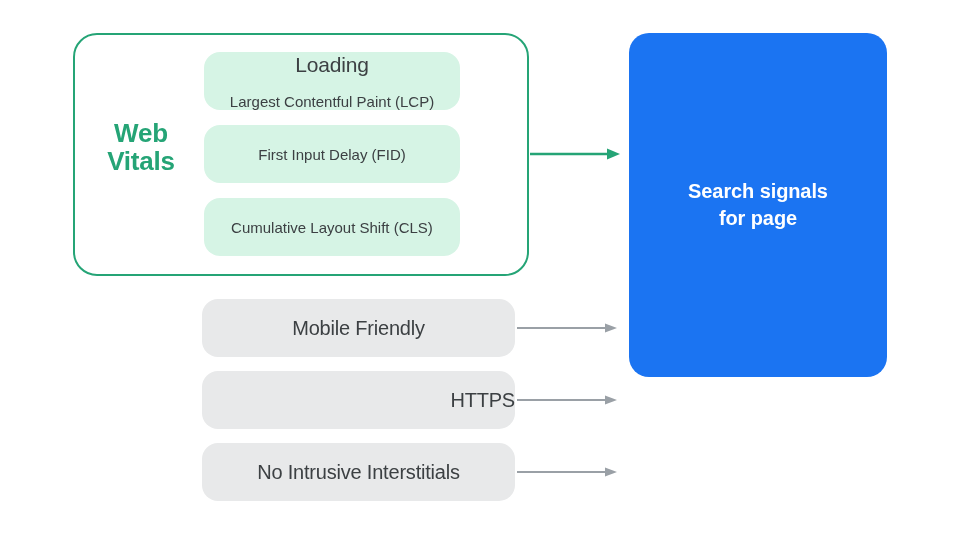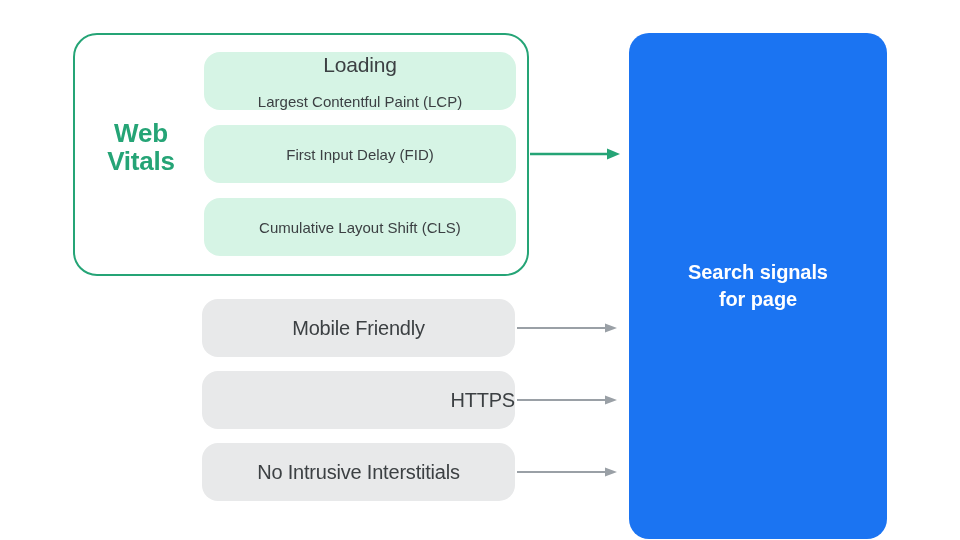--- a/index.html
+++ b/index.html
@@ -38,21 +38,21 @@
     font-size: 26px;
     line-height: 28px;
     font-weight: 700;
     letter-spacing: -0.2px;
   }
   .cwv-label span { display: block; }
 
   .card {
     position: absolute;
     left: 129px;
-    width: 312px;
+    width: 256px;
     height: 58px;
     border-radius: 16px;
     background: var(--mint, #D6F4E5);
     display: flex;
     flex-direction: column;
     align-items: center;
     justify-content: center;
     text-align: center;
     gap: 16px;
   }
@@ -92,21 +92,21 @@
   .signal-card.pos-0 { top: 299px; }
   .signal-card.pos-1 { top: 371px; justify-content: flex-end; }
   .signal-card.pos-2 { top: 443px; }
 
   
   .result-box {
     position: absolute;
     left: 629px;
     top: 33px;
     width: 258px;
-    height: 506px;
+    height: 344px;
     border-radius: 20px;
     background: var(--blue, #1B74F2);
     display: flex;
     align-items: center;
     justify-content: center;
   }
   .result-text {
     color: var(--text_white, #FFFFFF);
     font-size: 20px;
     line-height: 27px;

